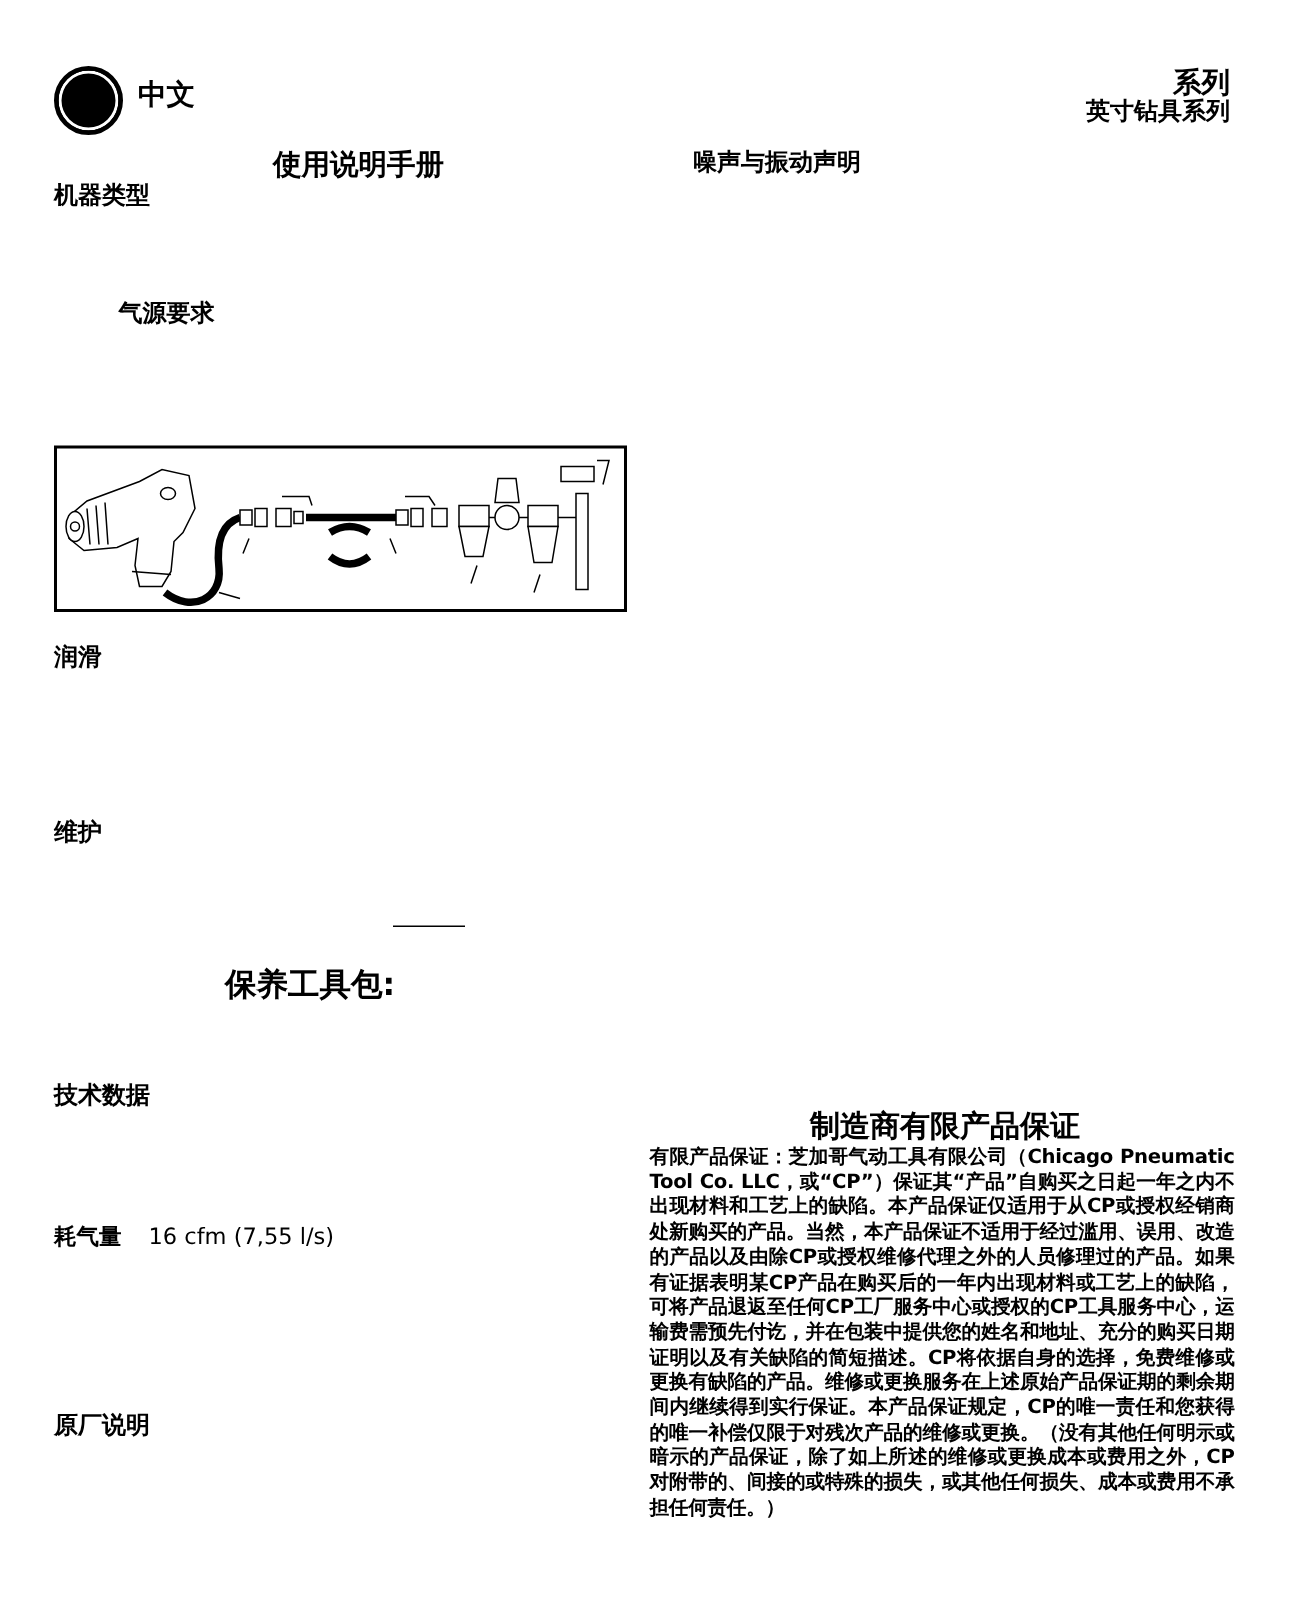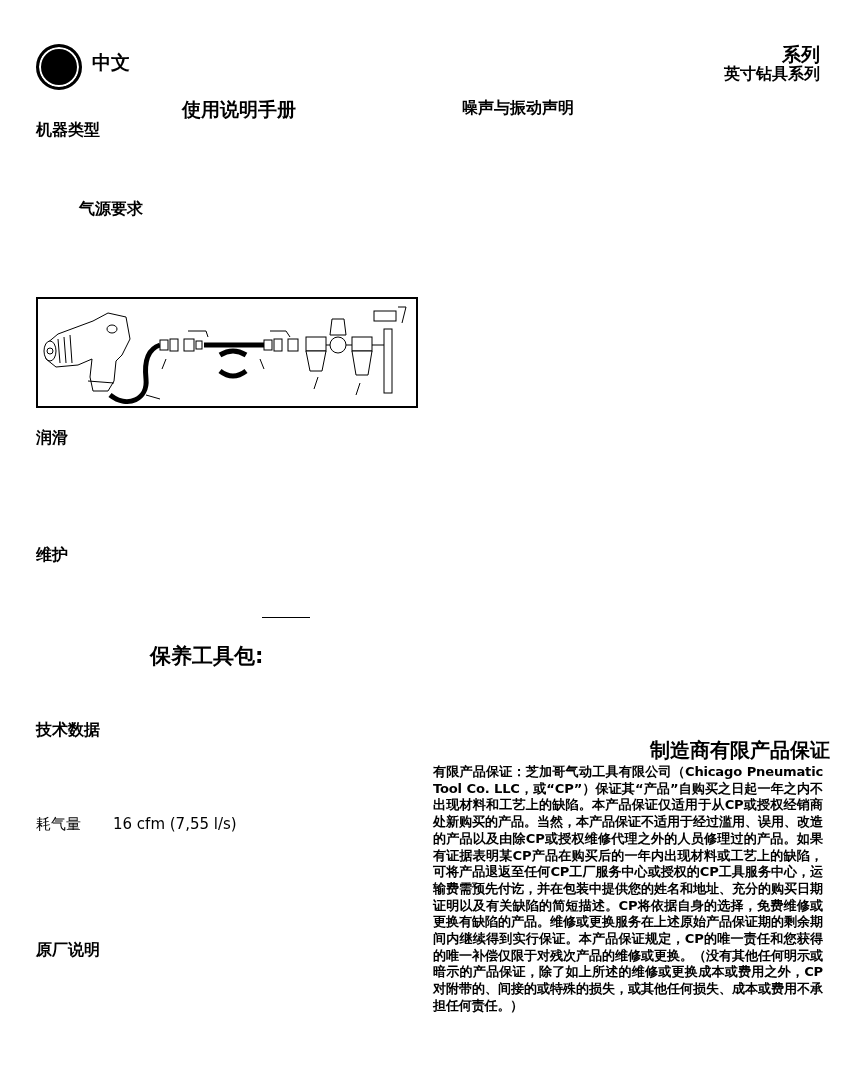--- a/index.html
+++ b/index.html
@@ -13,23 +13,23 @@
   .series1 { right:44px; top:42px; font-size:19px; font-weight:bold; text-align:right; }
   .series2 { right:44px; top:64px; font-size:16px; font-weight:bold; text-align:center; }
   .manual-title { left:170px; top:97px; font-size:19px; font-weight:bold;margin-left:12px; }
   .noise-title { left:434px; top:98px; font-size:16px; font-weight:bold;padding-left:28px; }
   .h { font-size:16px; font-weight:bold; left:36px; }
   .diagram { left:36px; top:297px; width:382px; height:111px;
              border:2px solid #000; box-sizing:border-box; }
   .uline { left:262px; top:617px; width:48px; height:1px; background:#000; }
   .kit { left:150px; top:642px; font-size:21px; font-weight:bold; }
   .air { left:36px; top:815px; font-size:15px; }
-  .air .lbl { font-weight:normal; margin-right:32px; }
+  .air .lbl { font-weight:bold; margin-right:18px; }
   .orig { left:36px; top:940px; font-size:16px; font-weight:bold; }
-  .warranty-title { left:430px; top:737px; width:400px; text-align:right;
+  .warranty-title { left:430px; top:737px; width:400px; text-align:center;
                     font-size:20px; font-weight:bold; }
   .warranty-body { left:433px; top:764px; width:390px; font-size:13.1px;
                    font-weight:bold; line-height:16.7px; text-align:justify;
                    letter-spacing:-0.2px; }
 </style>
 </head>
 <body>
 
 <div class="abs logo"></div>
 <div class="abs lang">中文</div>

